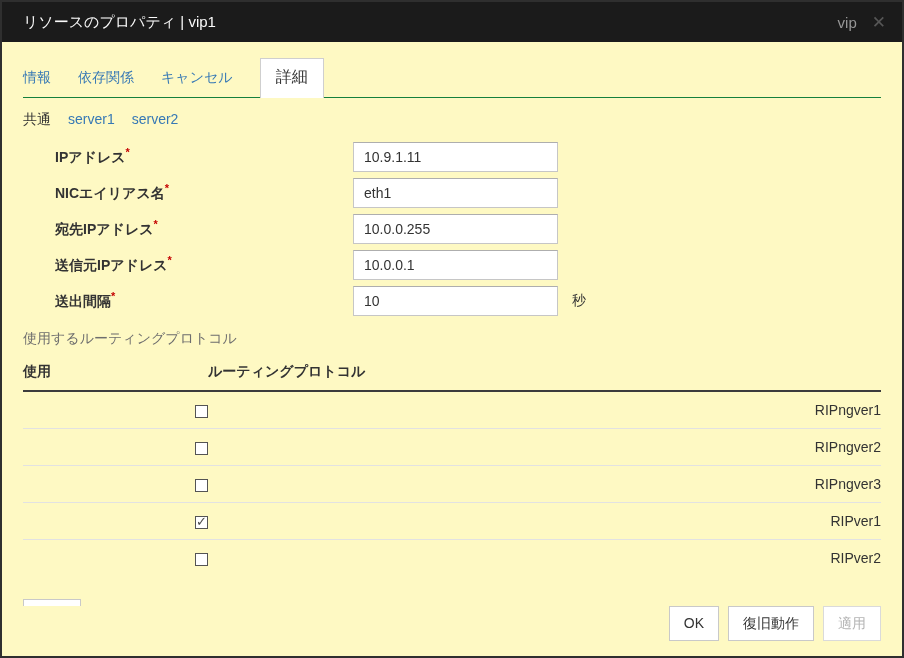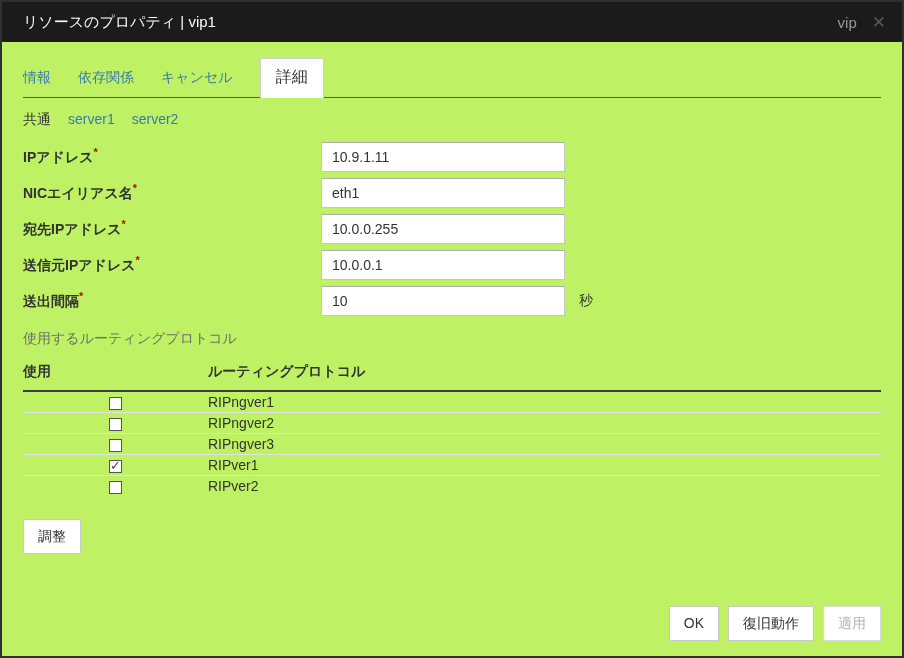--- a/index.html
+++ b/index.html
@@ -5,21 +5,21 @@
   * { box-sizing: border-box; }
   html, body { margin: 0; padding: 0; background: #fff; }
   body {
     width: 904px; height: 658px;
     font-family: "Liberation Sans", "DejaVu Sans", sans-serif;
     color: #333;
   }
   .dialog {
     width: 904px; height: 658px;
     border: 2px solid #2f2f2f;
-    background: #bef264;
+    background: #fef9c3;
     display: flex; flex-direction: column;
     overflow: hidden;
   }
   
   .titlebar {
     flex: 0 0 40px;
     background: #1b1b1b;
     display: flex; align-items: center;
     padding: 0 16px 0 21px;
   }
@@ -48,40 +48,40 @@
     background: #fff; margin-bottom: -1px;
     padding: 8px 15px 10px; font-size: 16px; color: #333;
     cursor: default; white-space: nowrap;
   }
   
   .subtabs { margin-top: 13px; display: flex; font-size: 14px; }
   .subtab { color: #3779b5; cursor: pointer; margin-right: 17px; text-align: center; }
   .subtab.current { color: #333; cursor: default; }
   
   .form { margin-top: 12px; }
-  .form-row { display: flex; align-items: center; height: 31px; margin-bottom: 5px; }
+  .form-row { display: flex; align-items: center; height: 31px; margin-bottom: 5px; margin-left: 32px; }
   .form-label { width: 298px; font-weight: bold; font-size: 14px; color: #333; flex: 0 0 298px; }
   .form-label sup { color: #c40000; font-size: 11px; font-weight: bold; }
   .form-input {
-    width: 244px; height: 30px;
+    width: 205px; height: 30px;
     border: 1px solid #c6c6c6; border-top-color: #aeaeae;
     padding: 0 10px; font-size: 14px; color: #333;
     font-family: inherit; outline: none; background: #fff;
   }
   .form-suffix { margin-left: 14px; font-size: 14px; color: #333; }
   
   .section-label { margin-top: 14px; color: #6e6e6e; font-size: 14px; }
   
   .proto-table { width: 100%; border-collapse: collapse; margin-top: 7px; font-size: 14px; }
   .proto-table th {
     text-align: left; font-weight: bold; color: #333;
     padding: 8px 0 9px; border-bottom: 2px solid #3c3c3c;
   }
   .proto-table th.col-use { width: 185px; }
-  .proto-table td { padding: 2px 0; }
+  .proto-table td { padding: 10px 0; text-align: right; }
   .proto-table tbody tr + tr td { border-top: 1px solid #e2e2e2; }
   .cell-use { text-align: center; }
   .cb {
     display: inline-block; width: 13px; height: 13px;
     border: 1px solid #545454; background: #fff;
     position: relative; cursor: pointer; vertical-align: middle;
   }
   .cb.checked::after {
     content: "✓";
     position: absolute; left: 0px; top: -2px;

